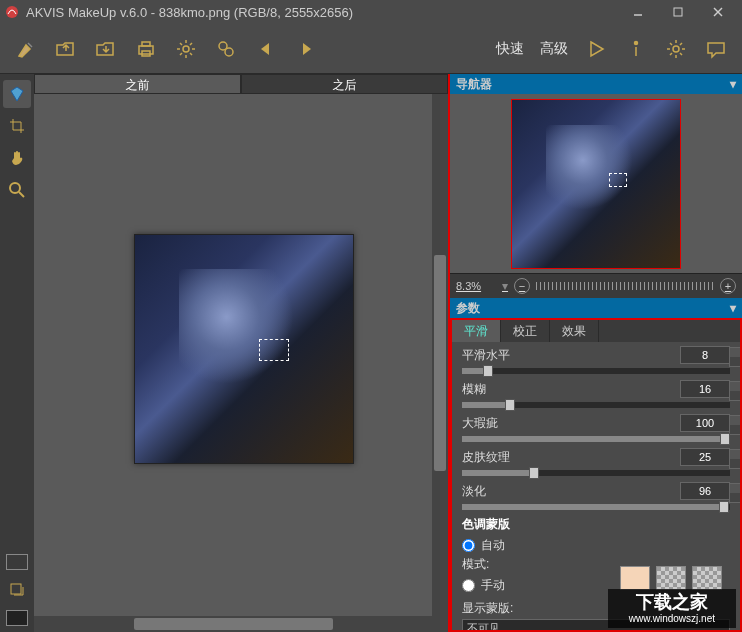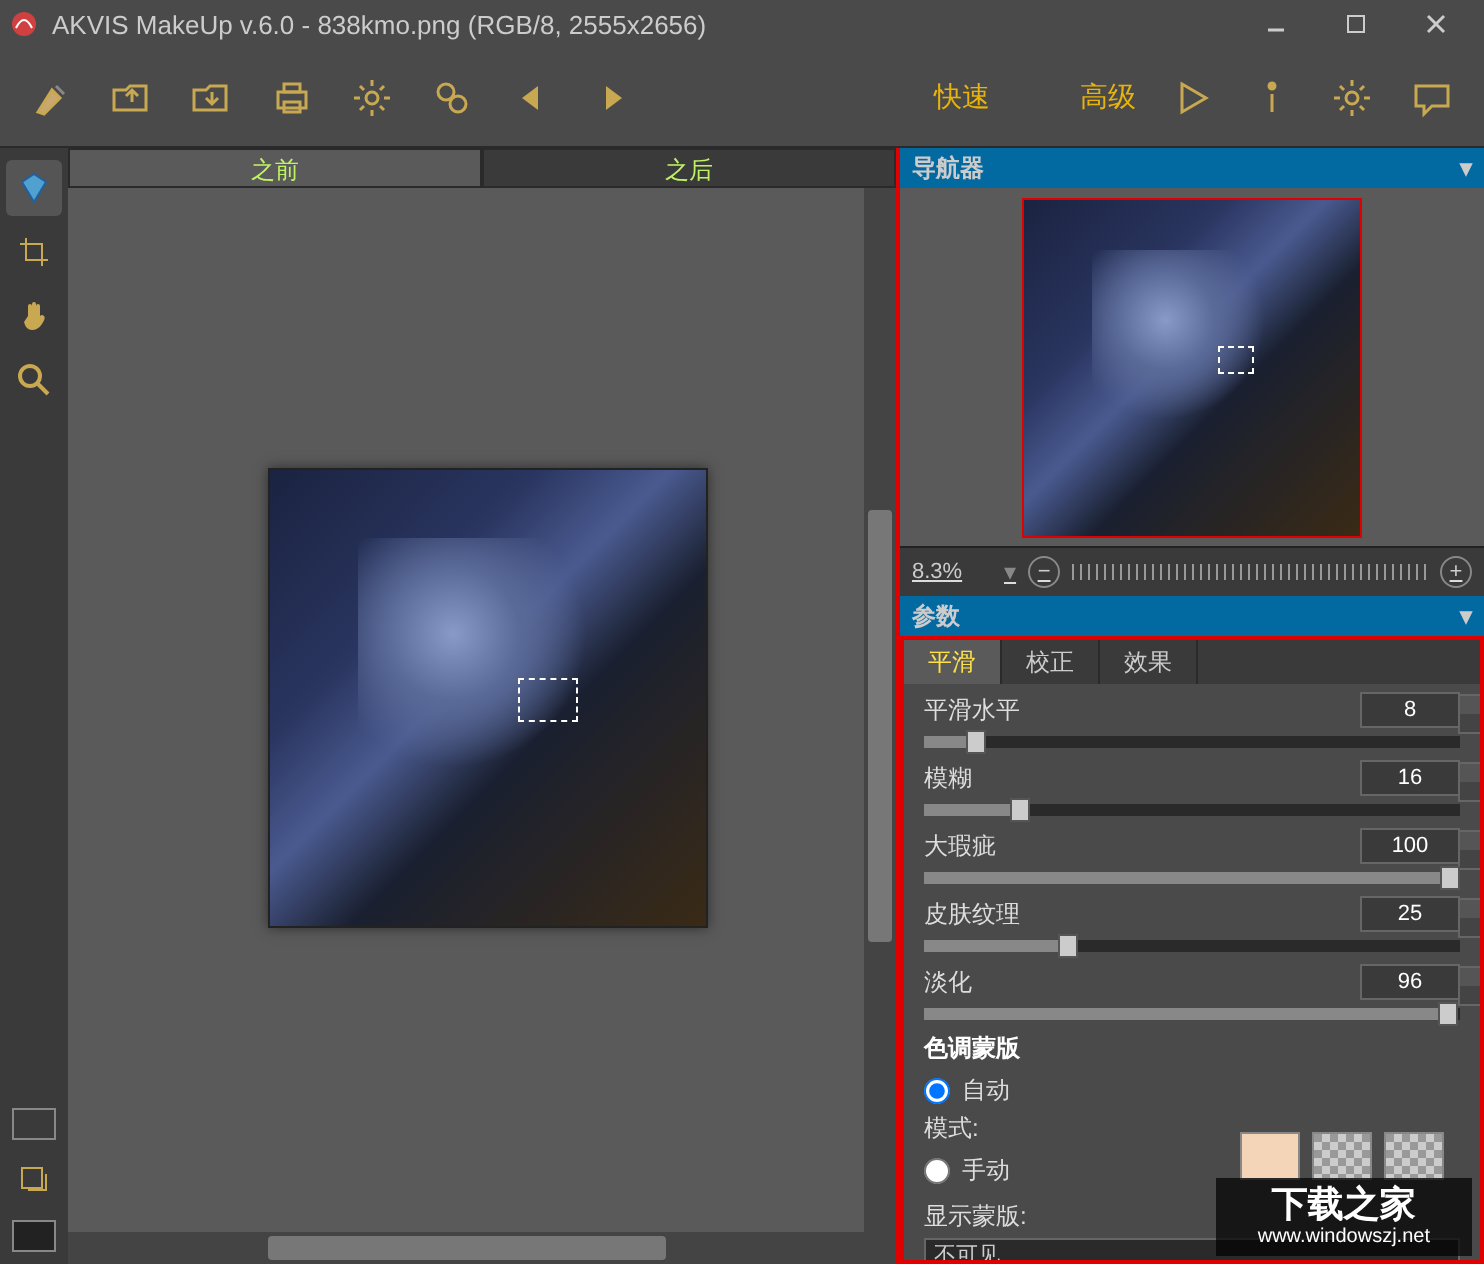--- a/index.html
+++ b/index.html
@@ -7,34 +7,34 @@
 
 .titlebar { height: 24px; background: #4a4a4a; display: flex; align-items: center; padding: 0 4px; }
 .titlebar .icon { width: 16px; height: 16px; margin-right: 6px; }
 .titlebar .title { flex: 1; color: #ccc; font-size: 13px; }
 .titlebar .wbtn { width: 40px; height: 24px; display: flex; align-items: center; justify-content: center; color: #bbb; cursor: pointer; }
 
 .toolbar { height: 50px; background: #4a4a4a; display: flex; align-items: center; padding: 0 6px; border-bottom: 1px solid #2a2a2a; }
 .tbtn { width: 36px; height: 36px; display: flex; align-items: center; justify-content: center; margin: 0 2px; cursor: pointer; color: #bbb; border-radius: 3px; }
 .tbtn svg { width: 24px; height: 24px; stroke: #c8a850; fill: none; stroke-width: 1.5; }
 .toolbar .spacer { flex: 1; }
-.txtbtn { color: #eab308; padding: 0 8px; font-size: 14px; cursor: pointer; margin-left: 29px; }
+.txtbtn { color: #e5e5e5; padding: 0 8px; font-size: 14px; cursor: pointer; }
 
 .main { display: flex; height: 558px; }
 .ltools { width: 34px; background: #3a3a3a; display: flex; flex-direction: column; align-items: center; padding-top: 4px; }
 .ltool { width: 28px; height: 28px; display: flex; align-items: center; justify-content: center; margin: 2px 0; cursor: pointer; color: #bbb; border-radius: 3px; }
 .ltool.active { background: #555; }
 .ltool svg { width: 18px; height: 18px; }
 .ltools .botstack { margin-top: auto; padding-bottom: 6px; display:flex; flex-direction:column; align-items:center; gap:4px;}
 .swatch-empty { width:22px; height:16px; border:1px solid #888; }
 .swatch-dark { width:22px; height:16px; background:#222; border:1px solid #888;}
 
 .canvas-area { flex: 1; background: #5a5a5a; display: flex; flex-direction: column; }
 .tabs-row { height: 20px; background: #3a3a3a; display: flex; }
-.tab-header { flex: 1; text-align: center; line-height: 20px; color: #bef264; cursor: pointer; border: 1px solid #2a2a2a; }
+.tab-header { flex: 1; text-align: center; line-height: 20px; color: #ffffff; cursor: pointer; border: 1px solid #2a2a2a; }
 .tab-header.active { background: #5a5a5a; }
 .canvas-body { flex: 1; position: relative; background: #5a5a5a; }
 .canvas-img { position: absolute; left: 100px; top: 140px; width: 220px; height: 230px; background: linear-gradient(135deg,#1a2340 0%,#2a3560 30%,#4a5a90 45%,#1a2030 60%,#3a2a15 100%); border:1px solid #222; box-shadow:0 0 6px rgba(0,0,0,.5);}
 .canvas-img::before{content:"";position:absolute;left:20%;top:15%;width:55%;height:70%;background:radial-gradient(circle at 40% 30%,#8a9ac8 0%,#5a6a98 25%,transparent 50%);}
 .marquee { position:absolute; left:225px; top:245px; width:30px; height:22px; border:1px dashed #fff; }
 .vscroll { position:absolute; right:0; top:0; width:16px; height:100%; background:#444;}
 .vscroll .thumb{position:absolute;left:2px;width:12px;background:#777;border-radius:2px;}
 .hscroll { position:absolute; left:0; bottom:0; height:16px; width:calc(100% - 16px); background:#444;}
 .hscroll .thumb{position:absolute;top:2px;height:12px;background:#777;border-radius:2px;}
 
@@ -45,21 +45,21 @@
 .nav-img::before{content:"";position:absolute;left:20%;top:15%;width:55%;height:70%;background:radial-gradient(circle at 40% 30%,#8a9ac8 0%,#5a6a98 25%,transparent 50%);}
 .nav-marq{position:absolute;left:58%;top:44%;width:18px;height:14px;border:1px dashed #fff;}
 .zoom-row { height: 24px; display: flex; align-items: center; padding: 10px 6px; gap: 6px; background:#3a3a3a;text-decoration:underline;}
 .zoom-val { font-size:11px; color:#ccc; min-width:40px;}
 .zbtn { width:16px; height:16px; border:1px solid #888; border-radius:50%; display:flex; align-items:center; justify-content:center; font-size:11px; cursor:pointer; color:#ccc;}
 .zslider { flex:1; height:8px; background:repeating-linear-gradient(90deg,#999 0,#999 1px,transparent 1px,transparent 4px); position:relative;}
 
 .params-body { flex:1; border: 2px solid #e00000; background:#4a4a4a; overflow:hidden;}
 .ptabs { display:flex; height:22px; background:#3a3a3a;}
 .ptab { padding:0 12px; line-height:22px; color:#ccc; cursor:pointer; border-right:1px solid #2a2a2a;}
-.ptab.active { background:#5a5a5a; color:#fde047;text-align:right;}
+.ptab.active { background:#5a5a5a; color:#5eead4;text-align:right;}
 .param-row { padding: 4px 10px 0; }
 .param-row .lbl-line{ display:flex; justify-content:space-between; align-items:center;gap:12px;}
 .param-row .lbl { color:#ddd; }
 .param-row .spin { width:50px; height:18px; background:#3a3a3a; border:1px solid #666; color:#fff; text-align:center; font-size:11px; display:flex; align-items:center; justify-content:center; position:relative;}
 .param-row .spin::after{content:"";position:absolute;right:-14px;top:0;width:12px;height:18px;border:1px solid #666;background:linear-gradient(#555 50%,#444 50%);}
 .slider { height:6px; background:#2a2a2a; margin:4px 0 2px; position:relative;}
 .slider .sfill{position:absolute;height:100%;background:#888;}
 .slider .shandle{position:absolute;top:-3px;width:10px;height:12px;background:#ccc;border:1px solid #555;}
 
 .section-hdr{padding:4px 10px 2px;color:#fff;font-weight:bold;}

